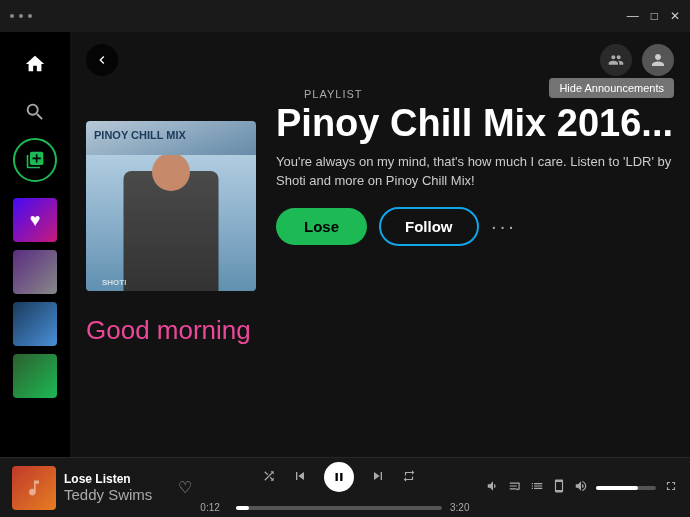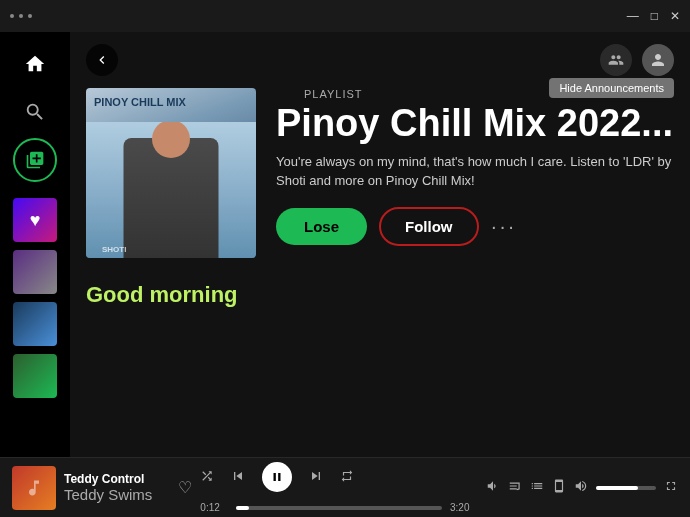--- a/index.html
+++ b/index.html
@@ -133,20 +133,21 @@
       position: relative;
     }
     .hero-art {
       width: 170px;
       height: 170px;
       flex-shrink: 0;
       border-radius: 4px;
       background: #555;
       overflow: hidden;
       position: relative;
+      margin-top: 33px;
     }
     .hero-art-inner {
       width: 100%; height: 100%;
       background: linear-gradient(160deg, #b8c9d8 0%, #7a9bb5 30%, #4a7090 60%, #2a4a60 100%);
       display: flex; flex-direction: column; justify-content: space-between;
       padding: 8px;
     }
     .hero-art-title {
       font-size: 11px;
       font-weight: 800;
@@ -206,41 +207,41 @@
       border: none;
       border-radius: 24px;
       padding: 10px 28px;
       font-size: 15px;
       font-weight: 700;
       cursor: pointer;
     }
     .follow-btn {
       background: transparent;
       color: #fff;
-      border: 2px solid #b91c1c;
+      border: 2px solid #0ea5e9;
       border-radius: 24px;
       padding: 9px 24px;
       font-size: 15px;
       font-weight: 600;
       cursor: pointer;
     }
     .more-btn {
       background: transparent;
       border: none;
       color: #aaa;
       font-size: 20px;
       cursor: pointer;
       letter-spacing: 2px;
     }
 
     
     .section-title {
-      font-size: 22px;
-      font-weight: 700;
-      color: #bef264;
+      font-size: 26px;
+      font-weight: 400;
+      color: #ec4899;
       padding: 8px 16px 16px 16px;
     }
 
     
     .player-bar {
       height: 60px;
       background: #181818;
       border-top: 1px solid #282828;
       display: flex;
       align-items: center;
@@ -271,21 +272,21 @@
       color: #aaa;
       font-size: 16px;
       cursor: pointer;
       margin-left: 6px;
     }
 
     .player-controls {
       flex: 1;
       display: flex;
       flex-direction: column;
-      align-items: flex-start;
+      align-items: center;
       gap: 10px;
     }
     .player-btns {
       display: flex;
       align-items: center;
       gap: 16px;
     }
     .player-btn {
       color: #aaa;
       font-size: 14px;
@@ -436,21 +437,21 @@
             <div style="position:absolute; bottom:100px; left:50%; transform:translateX(-50%); width:38px; height:38px; background:#c68a6a; border-radius:50%;"></div>
 
             <div style="position:absolute; bottom:4px; left:16px; font-size:8px; color:#fff; opacity:0.7; font-weight:700;">SHOTI</div>
           </div>
         </div>
       </div>
 
       <div class="hero-info">
         <button class="hide-announcements-btn">Hide Announcements</button>
         <div class="playlist-label">PLAYLIST</div>
-        <div class="hero-title">Pinoy Chill Mix 2022...</div>
+        <div class="hero-title">Pinoy Chill Mix 2016...</div>
         <div class="hero-desc">You're always on my mind, that's how much I care. Listen to 'LDR' by Shoti and more on Pinoy Chill Mix!</div>
         <div class="hero-actions">
           <button class="play-btn">Lose</button>
           <button class="follow-btn">Follow</button>
           <button class="more-btn">···</button>
         </div>
       </div>
     </div>
 
     <div class="section-title">Good morning</div>
@@ -460,21 +461,21 @@
 
 <div class="player-bar">
 
   <div class="player-track-art">
     <svg width="20" height="20" viewBox="0 0 24 24" fill="#fff" opacity="0.5">
       <path d="M12 3v10.55c-.59-.34-1.27-.55-2-.55-2.21 0-4 1.79-4 4s1.79 4 4 4 4-1.79 4-4V7h4V3h-6z"></path>
     </svg>
   </div>
 
   <div class="player-track-info">
-    <div class="player-track-name">Teddy Control</div>
+    <div class="player-track-name">Lose Listen</div>
     <div class="player-track-artist">Teddy Swims</div>
   </div>
 
   <div class="player-heart">♡</div>
 
   <div class="player-controls">
     <div class="player-btns">
       <button class="player-btn">
         <svg width="14" height="14" viewBox="0 0 24 24" fill="#aaa">
           <path d="M10.59 9.17L5.41 4 4 5.41l5.17 5.17 1.42-1.41zM14.5 4l2.04 2.04L4 18.59 5.41 20 17.96 7.46 20 9.5V4h-5.5zm.33 9.41l-1.41 1.41 3.13 3.13L14.5 20H20v-5.5l-2.04 2.04-3.13-3.13z"></path>

